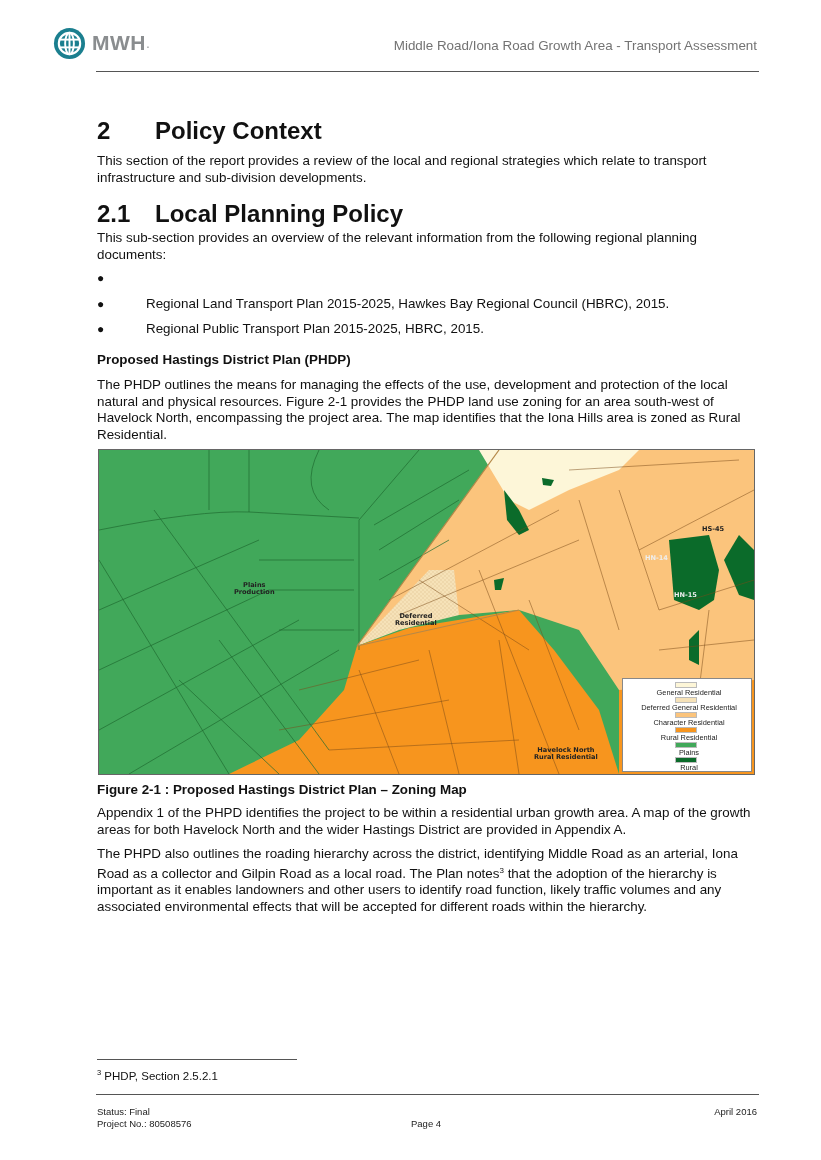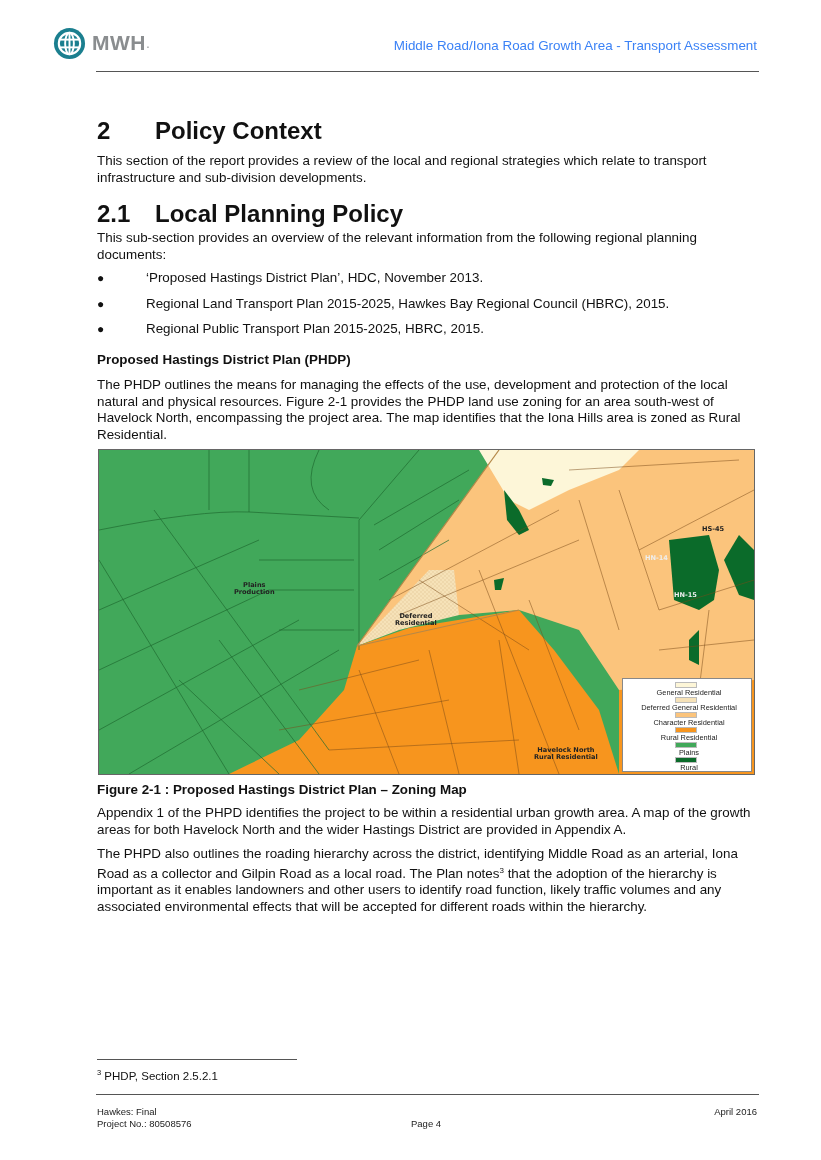--- a/index.html
+++ b/index.html
@@ -5,21 +5,21 @@
   html, body { margin: 0; padding: 0; background: #ffffff; }
   body { width: 821px; height: 1160px; position: relative; overflow: hidden;
          font-family: "Liberation Sans", sans-serif; color: #111; }
   .abs { position: absolute; }
 
   
   .logo { left: 53px; top: 25px; width: 110px; height: 36px; display: flex; align-items: center; }
   .logo-globe { width: 33px; height: 33px; }
   .logo-text { font-family: "Liberation Sans", sans-serif; font-weight: bold; font-size: 21px; color: #8a8d8f; margin-left: 6px; letter-spacing: 0.5px; }
   .logo-dot { color: #9fa1a3; font-size: 14px; }
-  .header-title { right: 64px; top: 38px; font-size: 13.4px; color: #3b82f6; }
+  .header-title { right: 64px; top: 38px; font-size: 13.4px; color: #737373; }
   .header-rule { left: 96px; top: 71px; width: 663px; height: 1px; background: #555; }
 
   
   .content { left: 97px; width: 662px; }
   h1 { margin: 0; font-size: 24px; font-weight: bold; display: flex; }
   h1 .num { width: 58px; }
   h2 { margin: 0; font-size: 24px; font-weight: bold; display: flex; }
   h2 .num { width: 58px; }
   p { margin: 0; font-size: 13.4px; line-height: 16.5px; }
   .subhead { font-size: 13.4px; font-weight: bold; }
@@ -80,21 +80,20 @@
     <span>Local Planning Policy</span>
   </h2>
 </div>
 <div class="abs content" style="top:230px;">
   <p>This sub-section provides an overview of the relevant information from the following regional planning documents:</p>
 </div>
 <div class="abs content" style="top:270px;">
   <ul class="bullets">
     <li>
         <span class="dot">●</span>
-        <span>‘Proposed Hastings District Plan’, HDC, November 2013.</span>
       </li>
     <li>
         <span class="dot">●</span>
         <span>Regional Land Transport Plan 2015-2025, Hawkes Bay Regional Council (HBRC), 2015.</span>
       </li>
     <li>
         <span class="dot">●</span>
         <span>Regional Public Transport Plan 2015-2025, HBRC, 2015.</span>
       </li>
   </ul>
@@ -227,16 +226,16 @@
   <p>Appendix 1 of the PHPD identifies the project to be within a residential urban growth area. A map of the growth areas for both Havelock North and the wider Hastings District are provided in Appendix A.</p>
 </div>
 <div class="abs content" style="top:846px;">
   <p><span>The PHPD also outlines the roading hierarchy across the district, identifying Middle Road as an arterial, Iona Road as a collector and Gilpin Road as a local road. The Plan notes</span><sup style="font-size:8px;">3</sup><span> that the adoption of the hierarchy is important as it enables landowners and other users to identify road function, likely traffic volumes and any associated environmental effects that will be accepted for different roads within the hierarchy.</span></p>
 </div>
 
 <div class="abs fn-rule"></div>
 <div class="abs footnote"><sup>3</sup><span> PHDP, Section 2.5.2.1</span></div>
 
 <div class="abs footer-rule"></div>
-<div class="abs footer-text" style="left:97px; top:1106px;">Hawkes: Final</div>
+<div class="abs footer-text" style="left:97px; top:1106px;">Status: Final</div>
 <div class="abs footer-text" style="left:97px; top:1118px;">Project No.: 80508576</div>
 <div class="abs footer-text" style="left:411px; top:1118px;">Page 4</div>
 <div class="abs footer-text" style="right:64px; top:1106px;">April 2016</div>
 
 </body></html>

